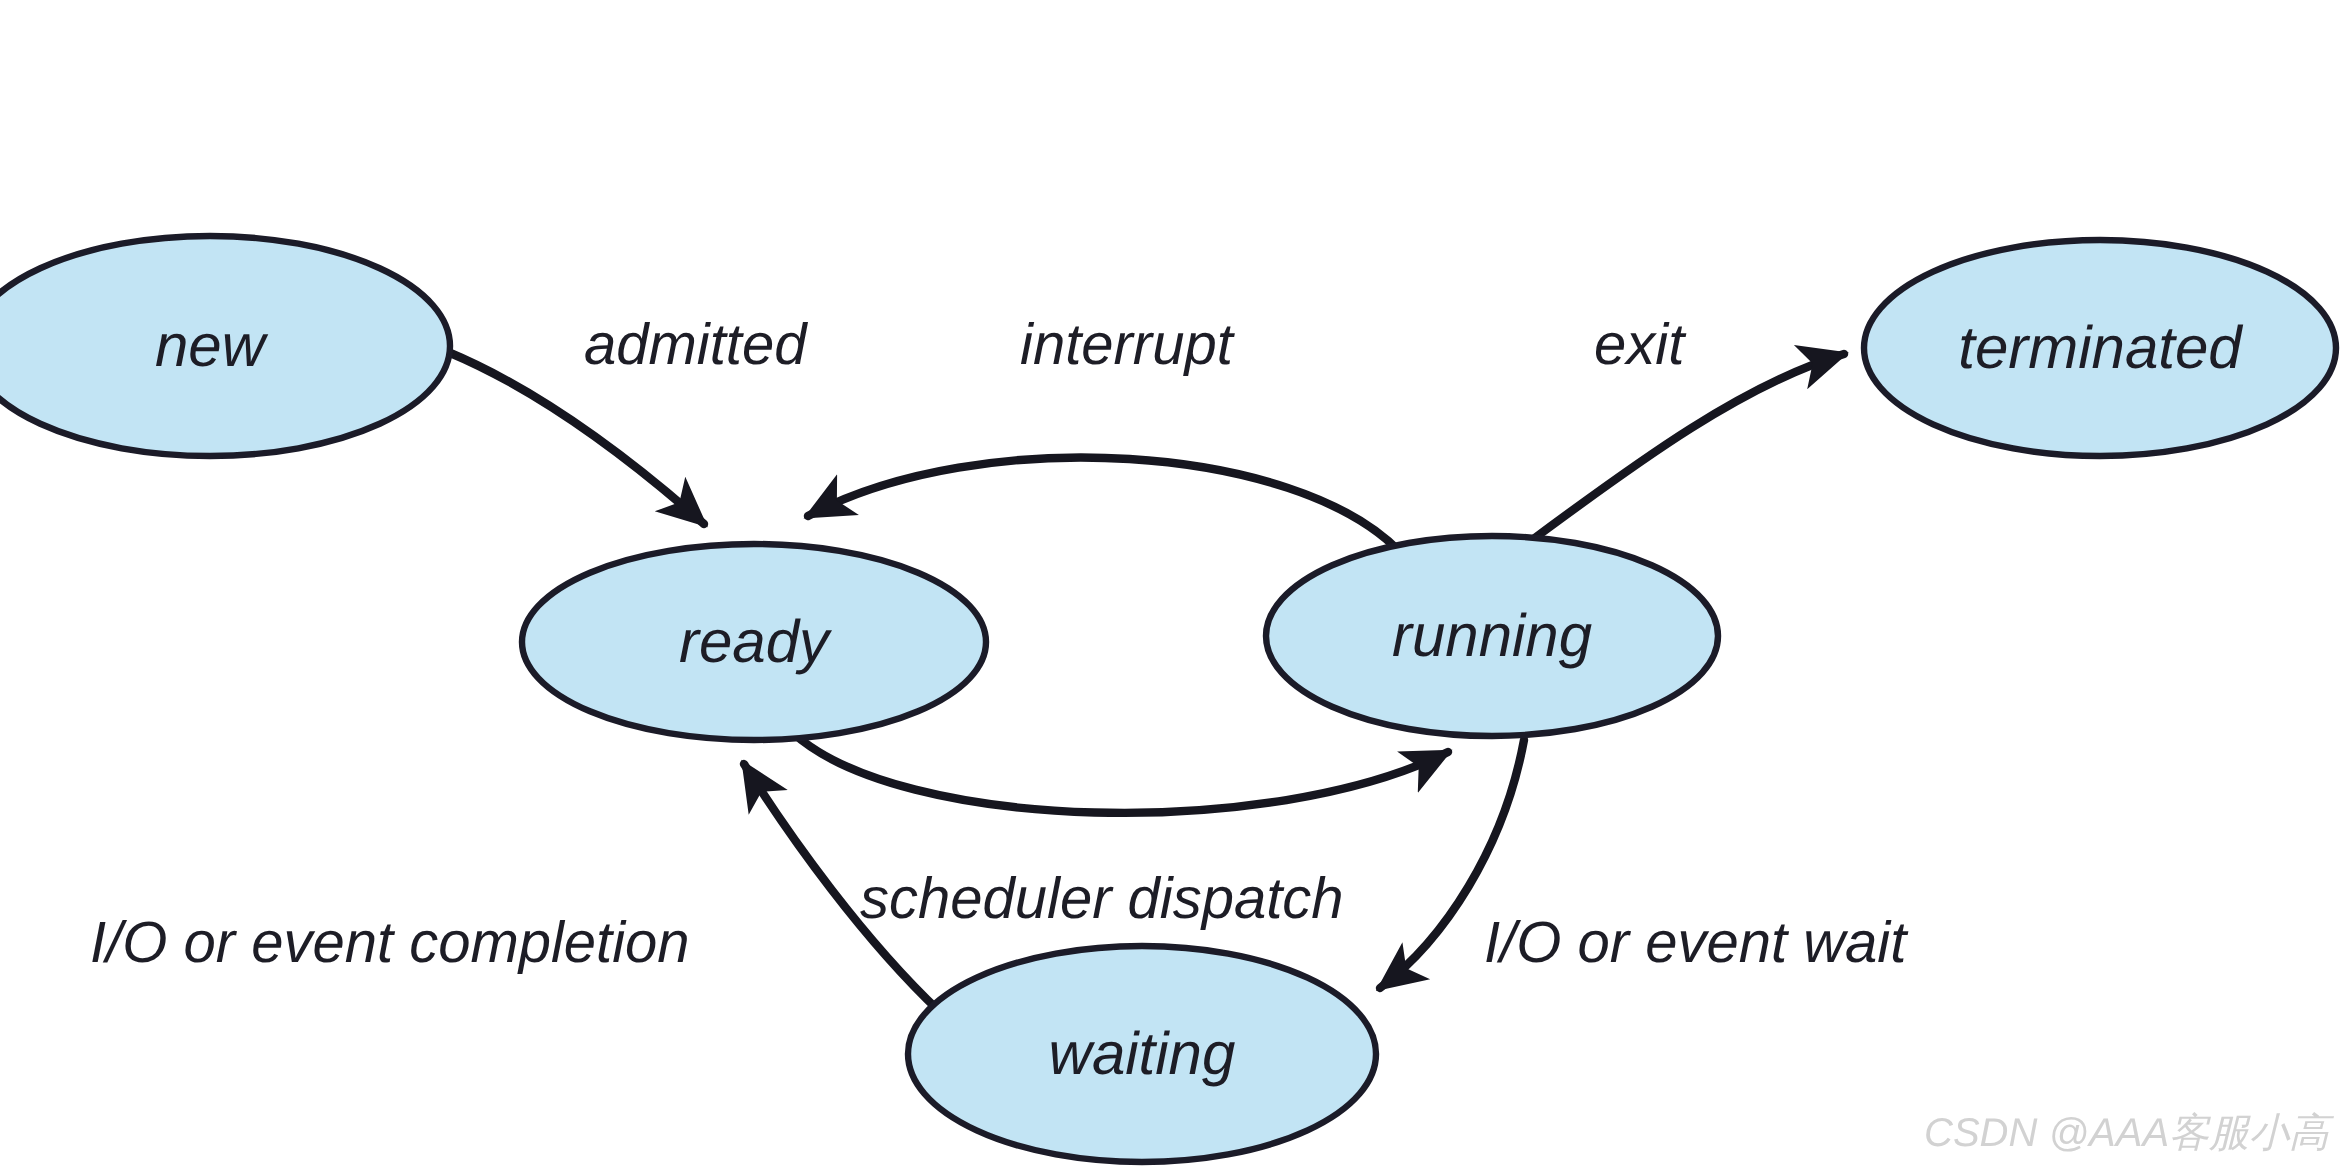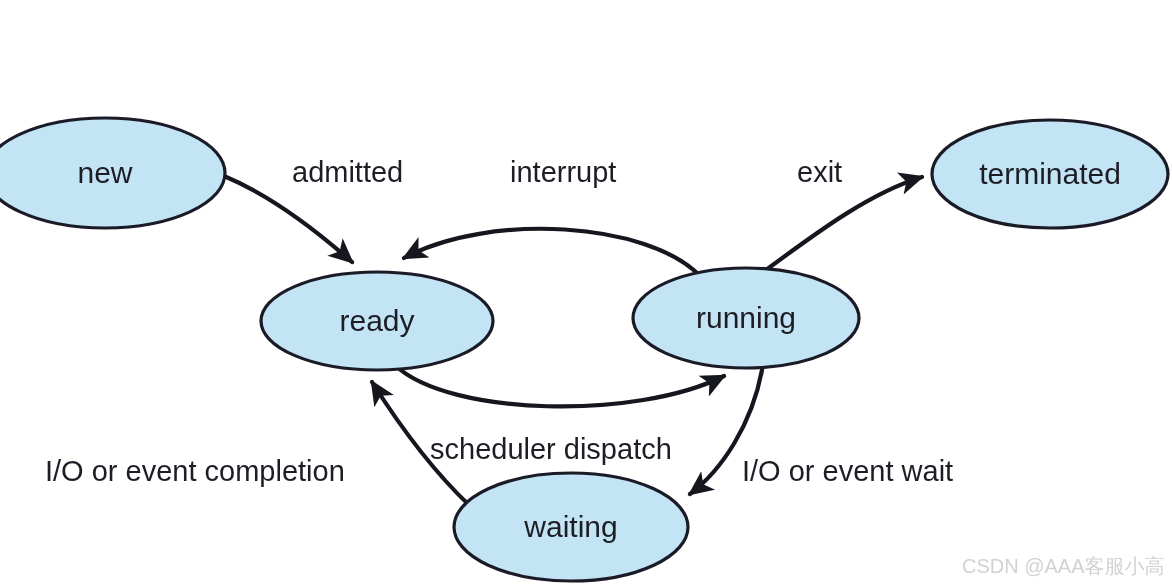--- a/index.html
+++ b/index.html
@@ -7,20 +7,21 @@
     padding: 0;
     background: #ffffff;
   }
   #canvas {
     position: relative;
     width: 1172px;
     height: 588px;
     background: #ffffff;
     overflow: hidden;
     font-family: "Liberation Sans", sans-serif;
+    font-style: italic;
   }
   #diagram-svg {
     position: absolute;
     top: 0;
     left: 0;
     width: 1172px;
     height: 588px;
   }
   .node-ellipse {
     fill: #c2e4f4;

